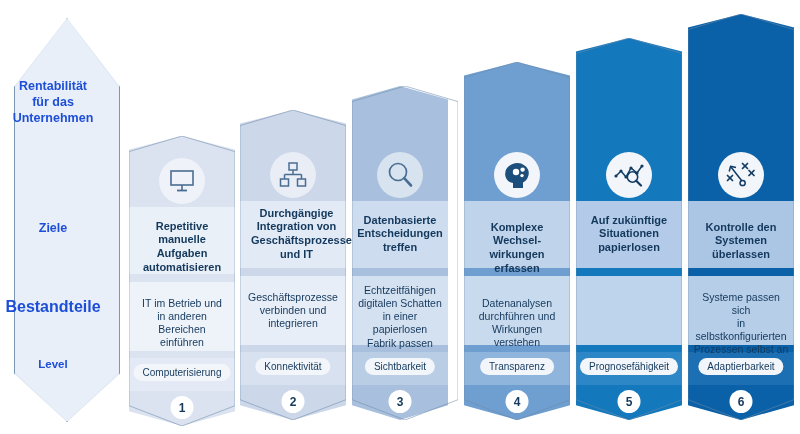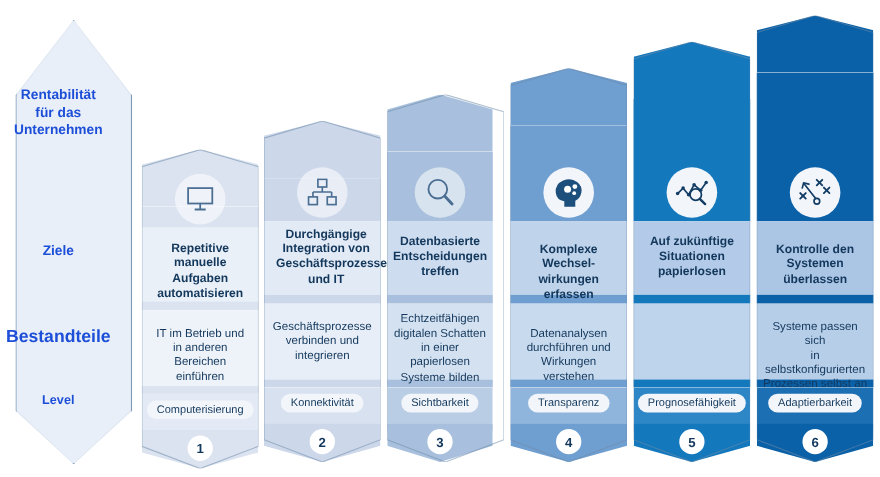--- a/index.html
+++ b/index.html
@@ -203,21 +203,21 @@
         </div>
         <div class="celltext goal" style="top: 127.5px; color: rgb(19, 56, 92);">
           <div>Datenbasierte</div>
           <div>Entscheidungen</div>
           <div>treffen</div>
         </div>
         <div class="celltext comp" style="top: 198.1px; color: rgb(19, 56, 92);">
           <div>Echtzeitfähigen</div>
           <div>digitalen Schatten</div>
           <div>in einer papierlosen</div>
-          <div>Systeme bilden</div>
+          <div>Fabrik passen</div>
         </div>
         <div class="pill" style="top: 272px;">Sichtbarkeit</div>
         <div class="numcirc" style="top: 304px;">3</div>
       </div>
       <div class="stage" style="left: 464px; top: 62px; width: 106px; height: 358px;">
         <div class="head" style="height: 52px; background: rgb(111, 158, 208);"></div>
         <div class="body" style="top: 52px; height: 87px; background: rgb(111, 158, 208);"></div>
         <div class="band" style="top: 139px; height: 67px; background: rgb(191, 211, 234);"></div>
         <div class="band" style="top: 206px; height: 8px; background: rgb(111, 158, 208);"></div>
         <div class="band" style="top: 214px; height: 69px; background: rgb(200, 218, 238);"></div>

